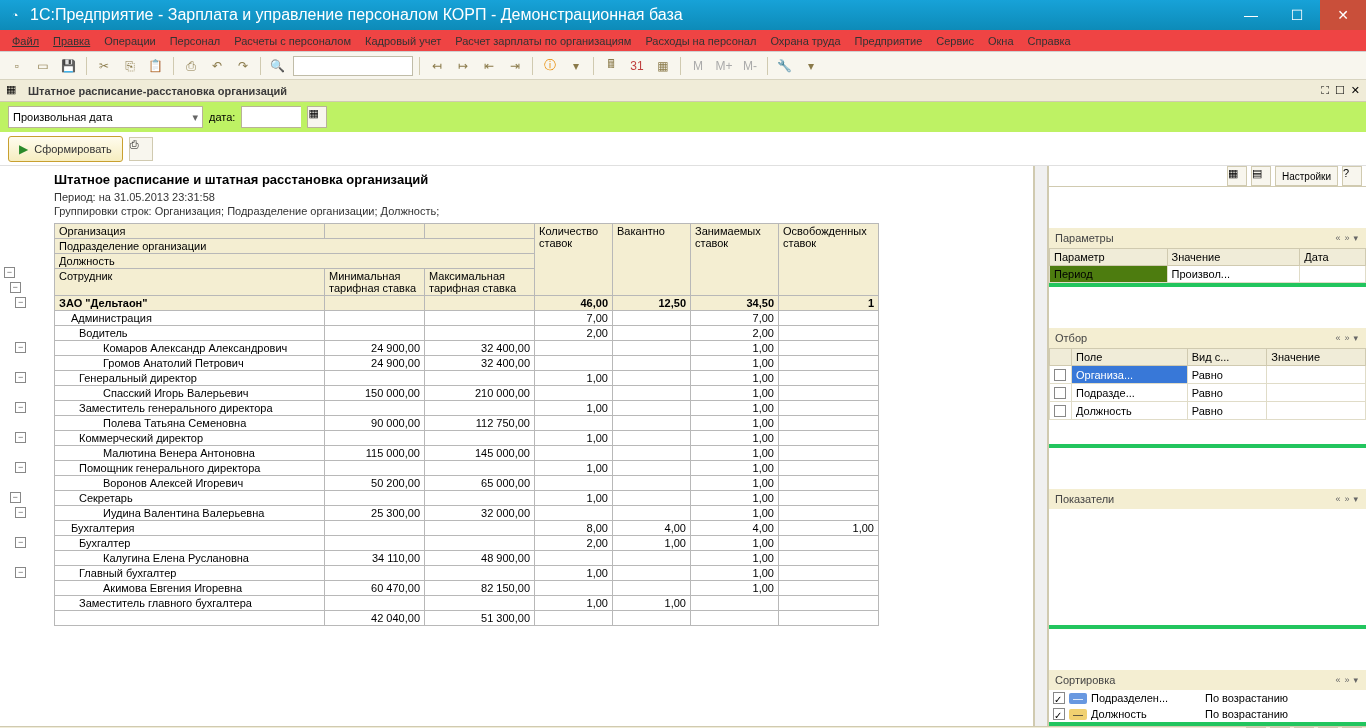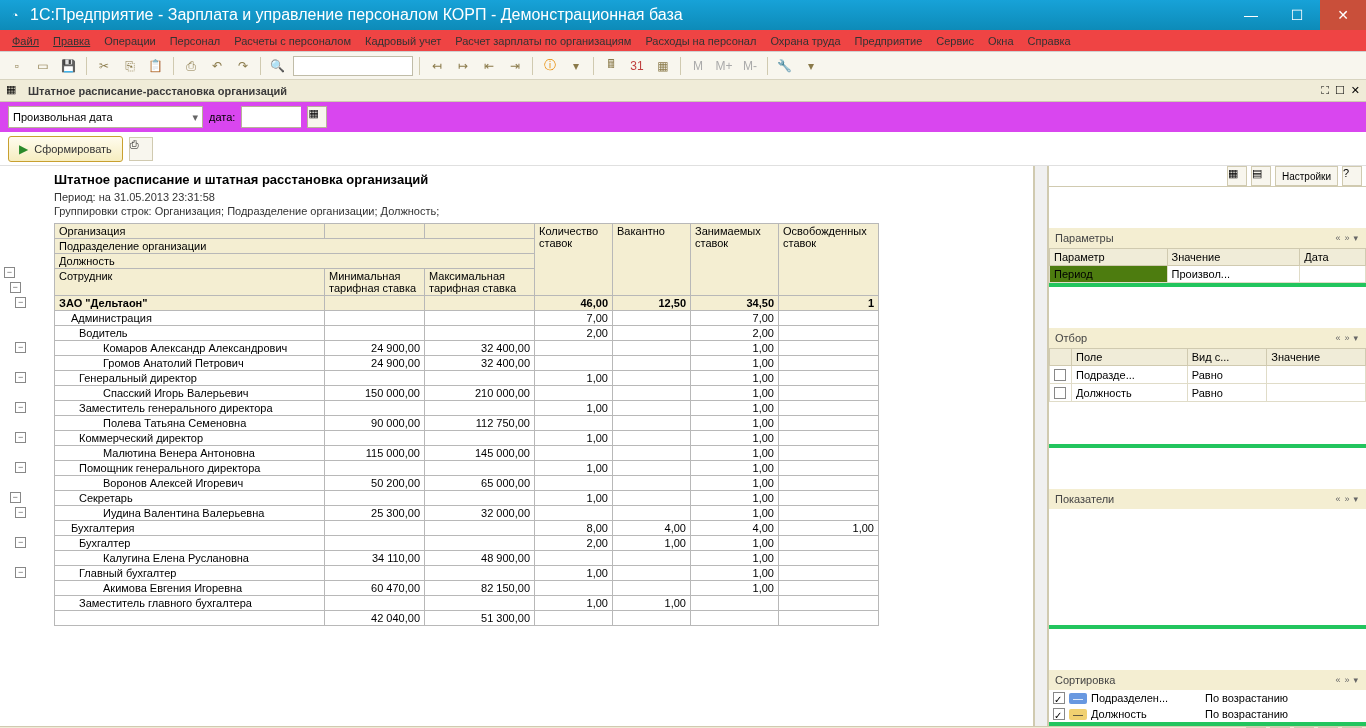--- a/index.html
+++ b/index.html
@@ -14,21 +14,21 @@
 .menubar span{padding:2px 6px;color:#333;}
 .menubar span u{text-decoration:underline;}
 .toolbar{height:28px;background:#f8f6ee;border-bottom:1px solid #d8d4c0;display:flex;align-items:center;padding:0 6px;gap:4px;}
 .tb-btn{width:22px;height:22px;display:flex;align-items:center;justify-content:center;border:1px solid transparent;font-size:12px;color:#8a7a4a;}
 .tb-sep{width:1px;height:18px;background:#d0cab0;margin:0 2px;}
 .tb-combo{width:120px;height:20px;border:1px solid #c0bca8;background:#fff;}
 .subheader{height:22px;background:#f0ecd8;border-bottom:1px solid #d0cab0;display:flex;align-items:center;padding:0 6px;gap:6px;}
 .subheader .ic{width:16px;height:16px;font-size:11px;}
 .subheader .ttl{font-weight:bold;color:#3a3a3a;}
 .subheader .sp{flex:1;}
-.datebar{height:30px;background:#d946ef;display:flex;align-items:center;padding:4px 8px;gap:6px;}
+.datebar{height:30px;background:#bef264;display:flex;align-items:center;padding:4px 8px;gap:6px;}
 .datecombo{width:195px;height:22px;border:1px solid #b8b298;background:#fff;display:flex;align-items:center;padding:0 4px;font-size:11px;}
 .datecombo .dd{margin-left:auto;color:#666;}
 .dateinput{width:60px;height:22px;border:1px solid #b8b298;border-right:none;}
 .datebtn{width:20px;height:22px;border:1px solid #b8b298;background:#f8f6ee;}
 .actionbar{height:34px;background:#fff;padding:4px 8px;display:flex;align-items:center;gap:6px;border-bottom:1px solid #e0e0e0;}
 .formbtn{height:26px;padding:0 10px;border:1px solid #c8a030;background:linear-gradient(#fffcee,#f6edc0);border-radius:3px;display:flex;align-items:center;gap:6px;color:#333;}
 .formbtn .play{color:#2a8a2a;font-size:12px;}
 .iconbtn{width:24px;height:24px;border:1px solid #d0cab0;background:#f8f6ee;}
 .workspace{display:flex;height:560px;background:#fff;}
 .report{flex:1;overflow:auto;position:relative;border-right:1px solid #d0cab0;}
@@ -467,20 +467,26 @@
       <table class="ptable" id="ptab-filter">
           <tbody>
             <tr>
               <th style="width:22px"></th>
               <th style="width:auto">Поле</th>
               <th style="width:auto">Вид с...</th>
               <th style="width:auto">Значение</th>
             </tr>
             <tr>
               <td><span class="chk"></span></td>
+              <td class="blue">Организа...</td>
+              <td>Равно</td>
+              <td></td>
+            </tr>
+            <tr>
+              <td><span class="chk"></span></td>
               <td>Подразде...</td>
               <td>Равно</td>
               <td></td>
             </tr>
             <tr>
               <td><span class="chk"></span></td>
               <td>Должность</td>
               <td>Равно</td>
               <td></td>
             </tr>

